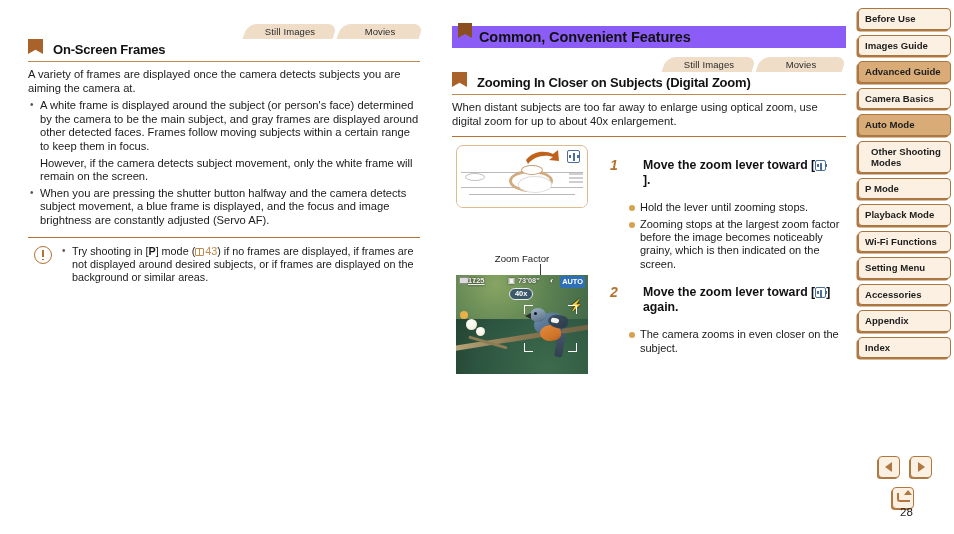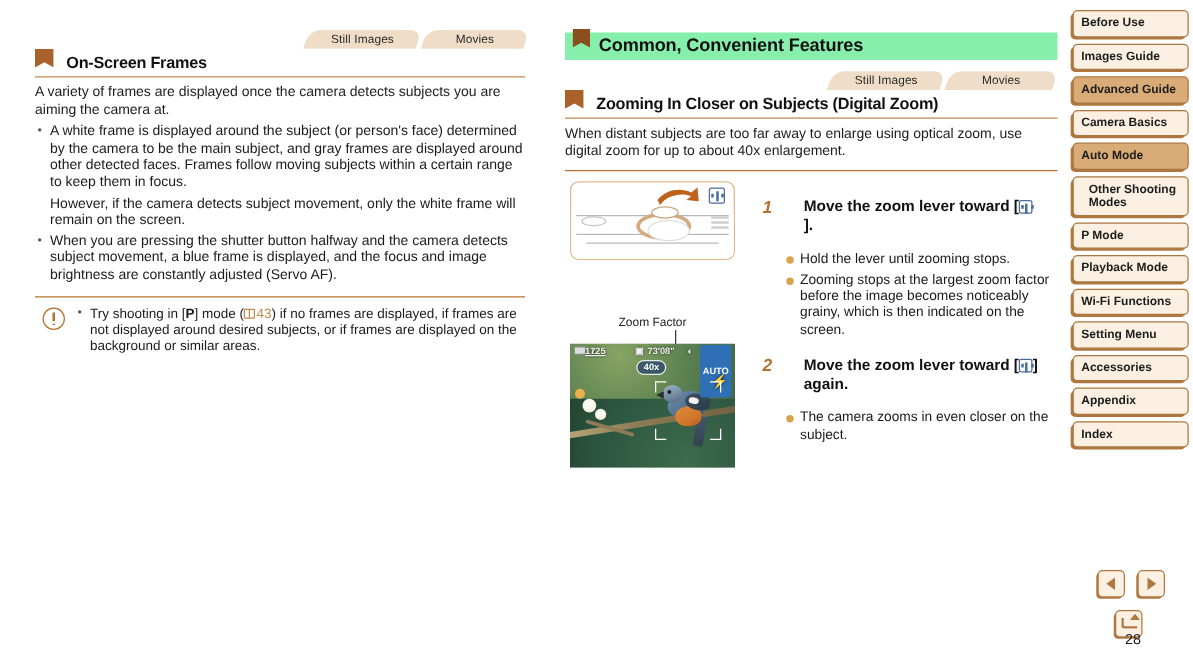--- a/index.html
+++ b/index.html
@@ -109,21 +109,21 @@
     position: relative; top: 1px; margin-right: 1px;
   }
   .book-ico:after{
     content:""; position:absolute; left:50%; top:0; width:1.2px; height:100%;
     background:#c08a4e; margin-left:-.6px;
   }
 
   
   .chap {
     position: relative;
-    background: #86efac;
+    background: #8b5cf6;
     height: 22px;
   }
   .chap .flag2 {
     position: absolute; left: 6px; top: -3px;
     width: 14px; height: 15px; background: #8a4f1e;
     clip-path: polygon(0 0, 100% 0, 100% 100%, 50% 74%, 0 100%);
   }
   .chap h1 {
     margin: 0; padding: 0 0 0 27px;
     font-size: 14.5px; font-weight: bold; line-height: 22px;
@@ -280,21 +280,21 @@
   .osd { position:absolute; left:0; top:0; right:0; height:12px; }
   .osd .it {
     position:absolute; top:1px; font-size:7.4px; color:#f2f2f2;
     font-family:"Liberation Sans", sans-serif; font-weight:bold;
     text-shadow: 0 0 2px rgba(0,0,0,.8);
     white-space: nowrap;
   }
   .badge-auto {
     position:absolute; right:3px; top:1px;
     background:#2f6fb5; color:#fff; font-size:7.4px; font-weight:bold;
-    padding:16px 2px; border-radius:2px; line-height:9.5px;
+    padding:1px 2px; border-radius:2px; line-height:9.5px;
   }
   .zf-badge {
     position:absolute; left:50%; margin-left:-13px; top:13px;
     background:rgba(40,70,110,.75); color:#fff; font-size:7.4px; font-weight:bold;
     border:1.2px solid #e9e9e9; border-radius:7px;
     padding:0 5px; line-height:10px;
   }
   .flash-ico {
     position:absolute; right:5px; top:24px; color:#f5d663; font-size:11px;
     font-weight:bold; text-shadow:0 0 2px rgba(0,0,0,.9);

